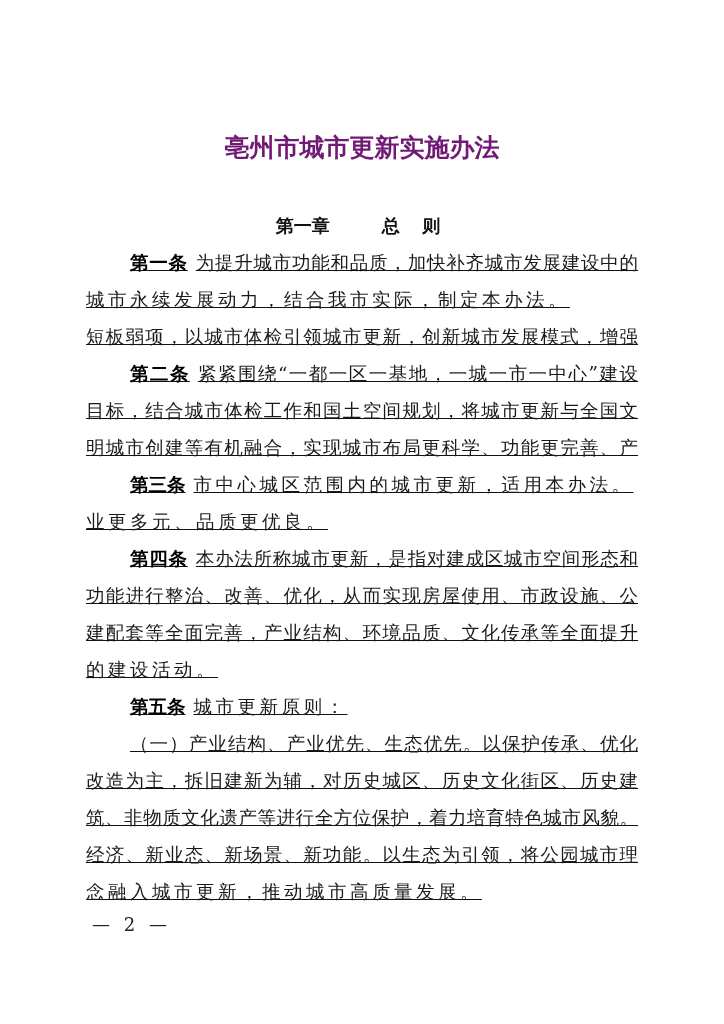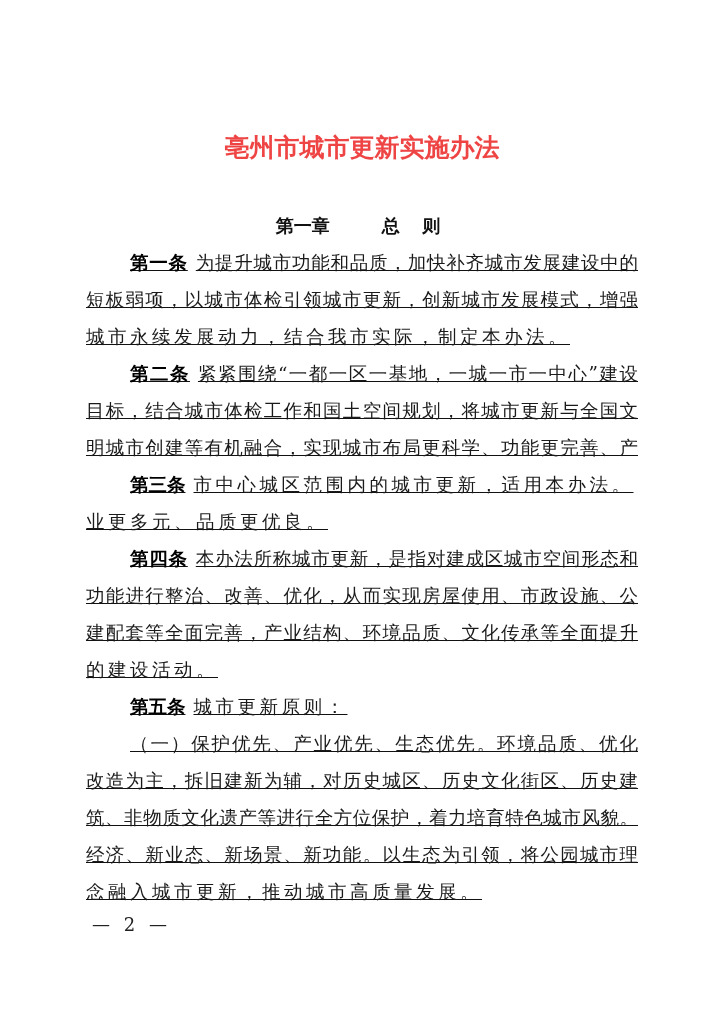--- a/index.html
+++ b/index.html
@@ -26,21 +26,21 @@
       position: absolute;
       left: 0;
       width: 724px;
       top: 131px;
       text-align: center;
       font-size: 25px;
       font-weight: bold;
       letter-spacing: 0px;
       line-height: 34px;
       font-family: "DejaVu Serif", "Liberation Serif", serif;
-      color: #ef4444;
+      color: #701a75;
     }
     .chapter {
       position: absolute;
       left: 0;
       width: 724px;
       top: 212px;
       text-align: center;
       font-size: 18px;
       font-weight: bold;
       line-height: 28px;
@@ -94,33 +94,33 @@
 
   <div class="doc-title">亳州市城市更新实施办法</div>
 
   <div class="chapter">
     <span class="ch-num">第一章</span><span class="ch-name">总 则</span>
   </div>
 
   <div class="body-text" id="body-text">
 
     <div class="line indent"><span class="art-label">第一条</span><span>为提升城市功能和品质，加快补齐城市发展建设中的</span></div>
+    <div class="line last"><span>城市永续发展动力，结合我市实际，制定本办法。</span></div>
     <div class="line"><span>短板弱项，以城市体检引领城市更新，创新城市发展模式，增强</span></div>
-    <div class="line last"><span>城市永续发展动力，结合我市实际，制定本办法。</span></div>
     <div class="line indent"><span class="art-label">第二条</span><span>紧紧围绕“一都一区一基地，一城一市一中心”建设</span></div>
     <div class="line"><span>目标，结合城市体检工作和国土空间规划，将城市更新与全国文</span></div>
     <div class="line"><span>明城市创建等有机融合，实现城市布局更科学、功能更完善、产</span></div>
     <div class="line indent last"><span class="art-label">第三条</span><span>市中心城区范围内的城市更新，适用本办法。</span></div>
     <div class="line last"><span>业更多元、品质更优良。</span></div>
     <div class="line indent"><span class="art-label">第四条</span><span>本办法所称城市更新，是指对建成区城市空间形态和</span></div>
     <div class="line"><span>功能进行整治、改善、优化，从而实现房屋使用、市政设施、公</span></div>
     <div class="line"><span>建配套等全面完善，产业结构、环境品质、文化传承等全面提升</span></div>
     <div class="line last"><span>的建设活动。</span></div>
     <div class="line indent last"><span class="art-label">第五条</span><span>城市更新原则：</span></div>
-    <div class="line indent"><span>（一）保护优先、产业优先、生态优先。环境品质、优化</span></div>
+    <div class="line indent"><span>（一）产业结构、产业优先、生态优先。以保护传承、优化</span></div>
     <div class="line"><span>改造为主，拆旧建新为辅，对历史城区、历史文化街区、历史建</span></div>
     <div class="line"><span>筑、非物质文化遗产等进行全方位保护，着力培育特色城市风貌。</span></div>
     <div class="line"><span>经济、新业态、新场景、新功能。以生态为引领，将公园城市理</span></div>
     <div class="line last"><span>念融入城市更新，推动城市高质量发展。</span></div>
   </div>
 
   <div class="page-number">— 2 —</div>
 </div>
 
 </body></html>

